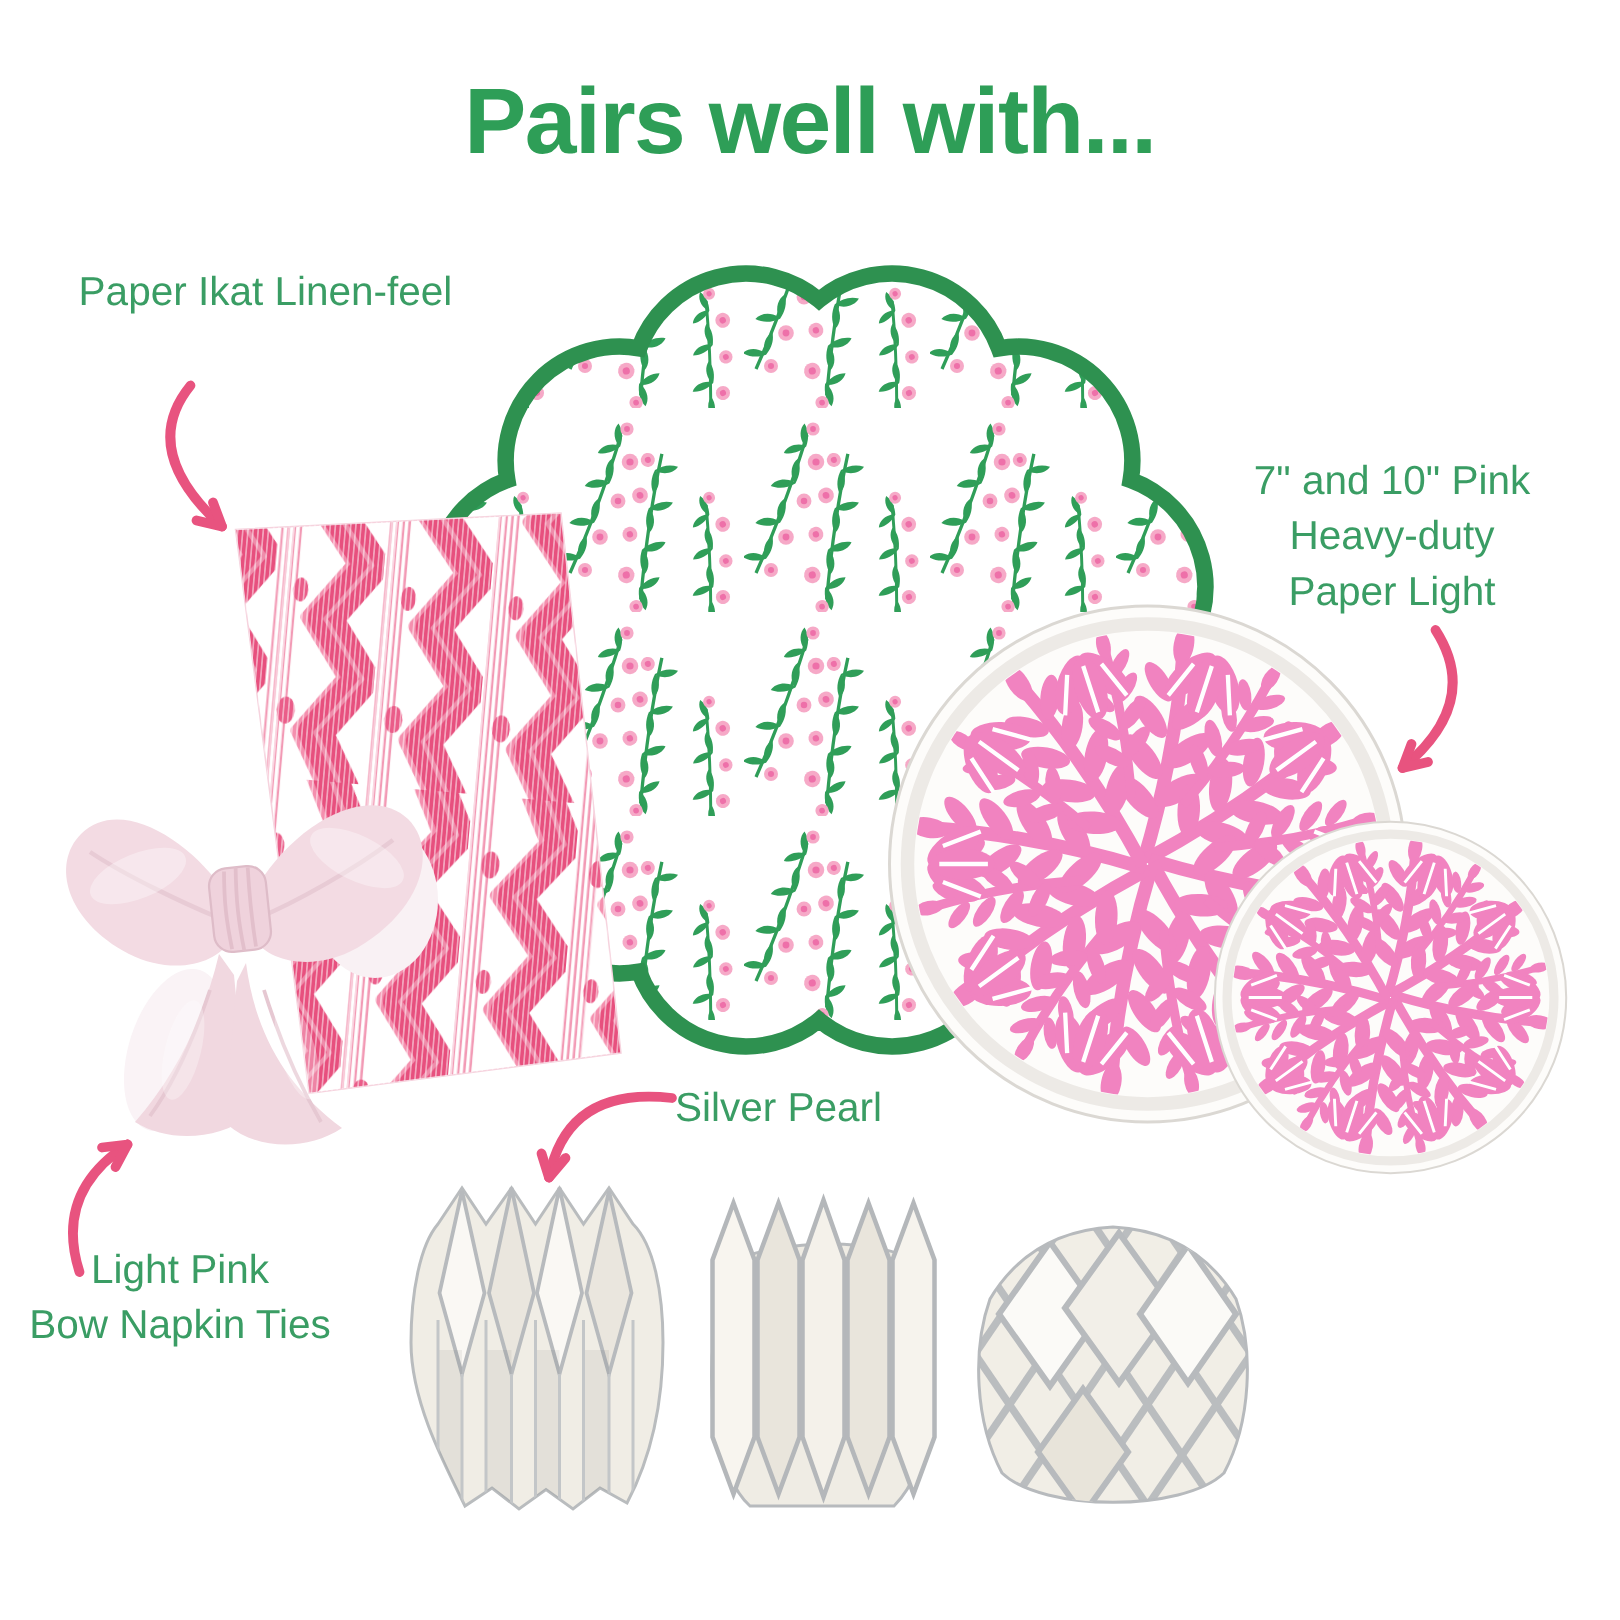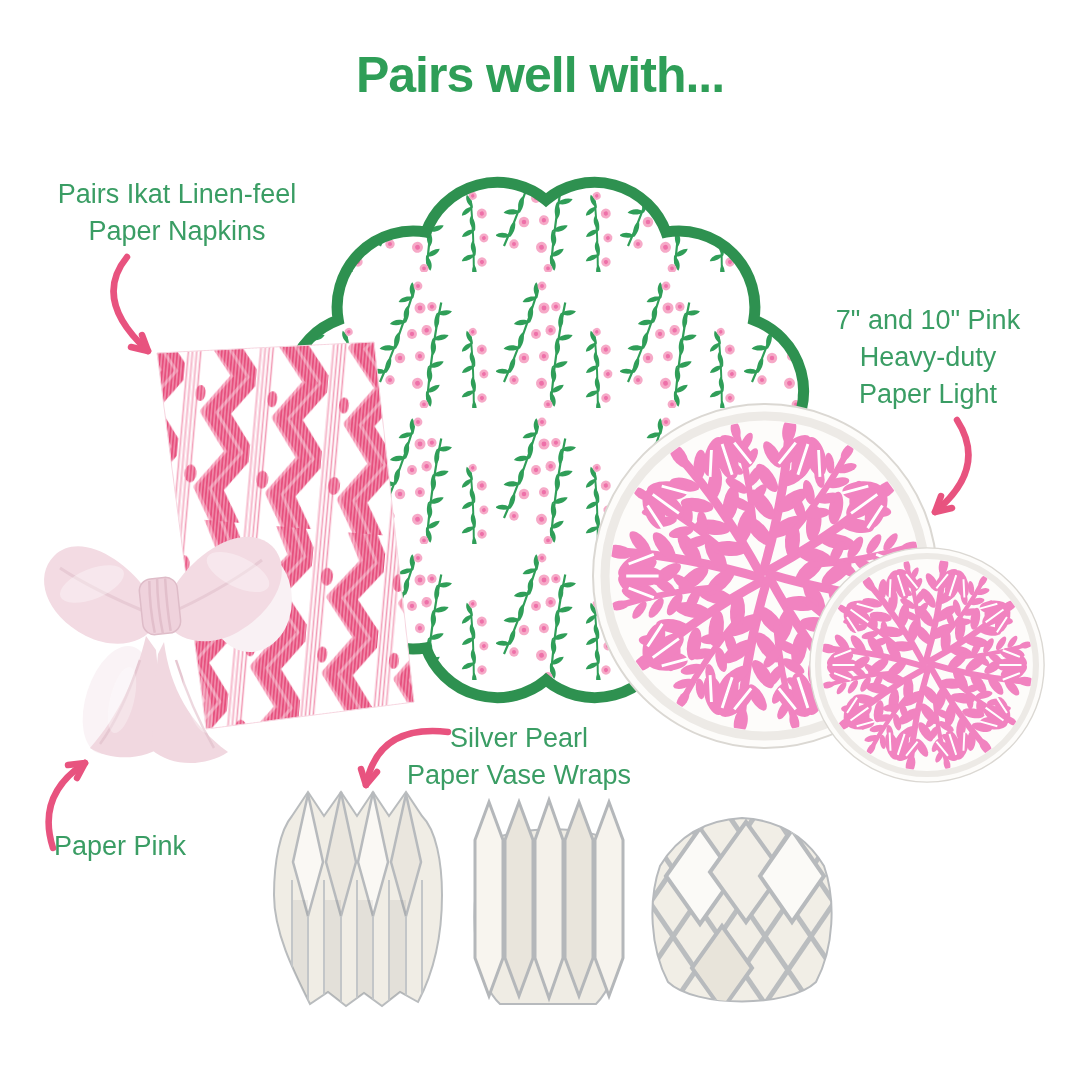--- a/index.html
+++ b/index.html
@@ -3,21 +3,21 @@
 <meta charset="utf-8">
 <style>
   html,body{margin:0;padding:0;}
   body{
     width:1080px;height:1080px;position:relative;background:#ffffff;
     font-family:"Liberation Sans", sans-serif;overflow:hidden;
   }
   #art{position:absolute;left:0;top:0;}
   .title{
     position:absolute;left:0;top:46px;width:1080px;text-align:center;
-    font-size:50px;font-weight:bold;letter-spacing:-1px;color:#2e9e57;
+    font-size:62px;font-weight:bold;letter-spacing:-1px;color:#2e9e57;
   }
   .lbl{
     position:absolute;text-align:center;color:#3a9d64;
     font-size:27px;line-height:37px;font-weight:normal;
   }
   .lbl-napkins{left:47px;top:176px;width:260px;}
   .lbl-plates{left:798px;top:302px;width:260px;}
   .lbl-vases{left:379px;top:720px;width:280px;}
   .lbl-bows{left:-10px;top:828px;width:260px;}
 </style>
@@ -248,30 +248,29 @@
     <g>
       <path d="M53,848 Q36,795 85,763"></path>
       <path d="M85,763 L68,765 M85,763 L77,778"></path>
     </g>
   </g>
 </svg>
 
 <div class="title">Pairs well with...</div>
 
 <div class="lbl lbl-napkins">
-  <span>Pairs Ikat Linen-feel</span><br>
-  <span>Paper Napkins</span>
+  <span>Paper Ikat Linen-feel</span><br>
 </div>
 
 <div class="lbl lbl-plates">
   <span>7" and 10" Pink</span><br>
   <span>Heavy-duty</span><br>
   <span>Paper Light</span>
 </div>
 
 <div class="lbl lbl-vases">
   <span>Silver Pearl</span><br>
-  <span>Paper Vase Wraps</span>
 </div>
 
 <div class="lbl lbl-bows">
-  <span>Paper Pink</span><br>
+  <span>Light Pink</span><br>
+  <span>Bow Napkin Ties</span>
 </div>
 
 </body></html>

